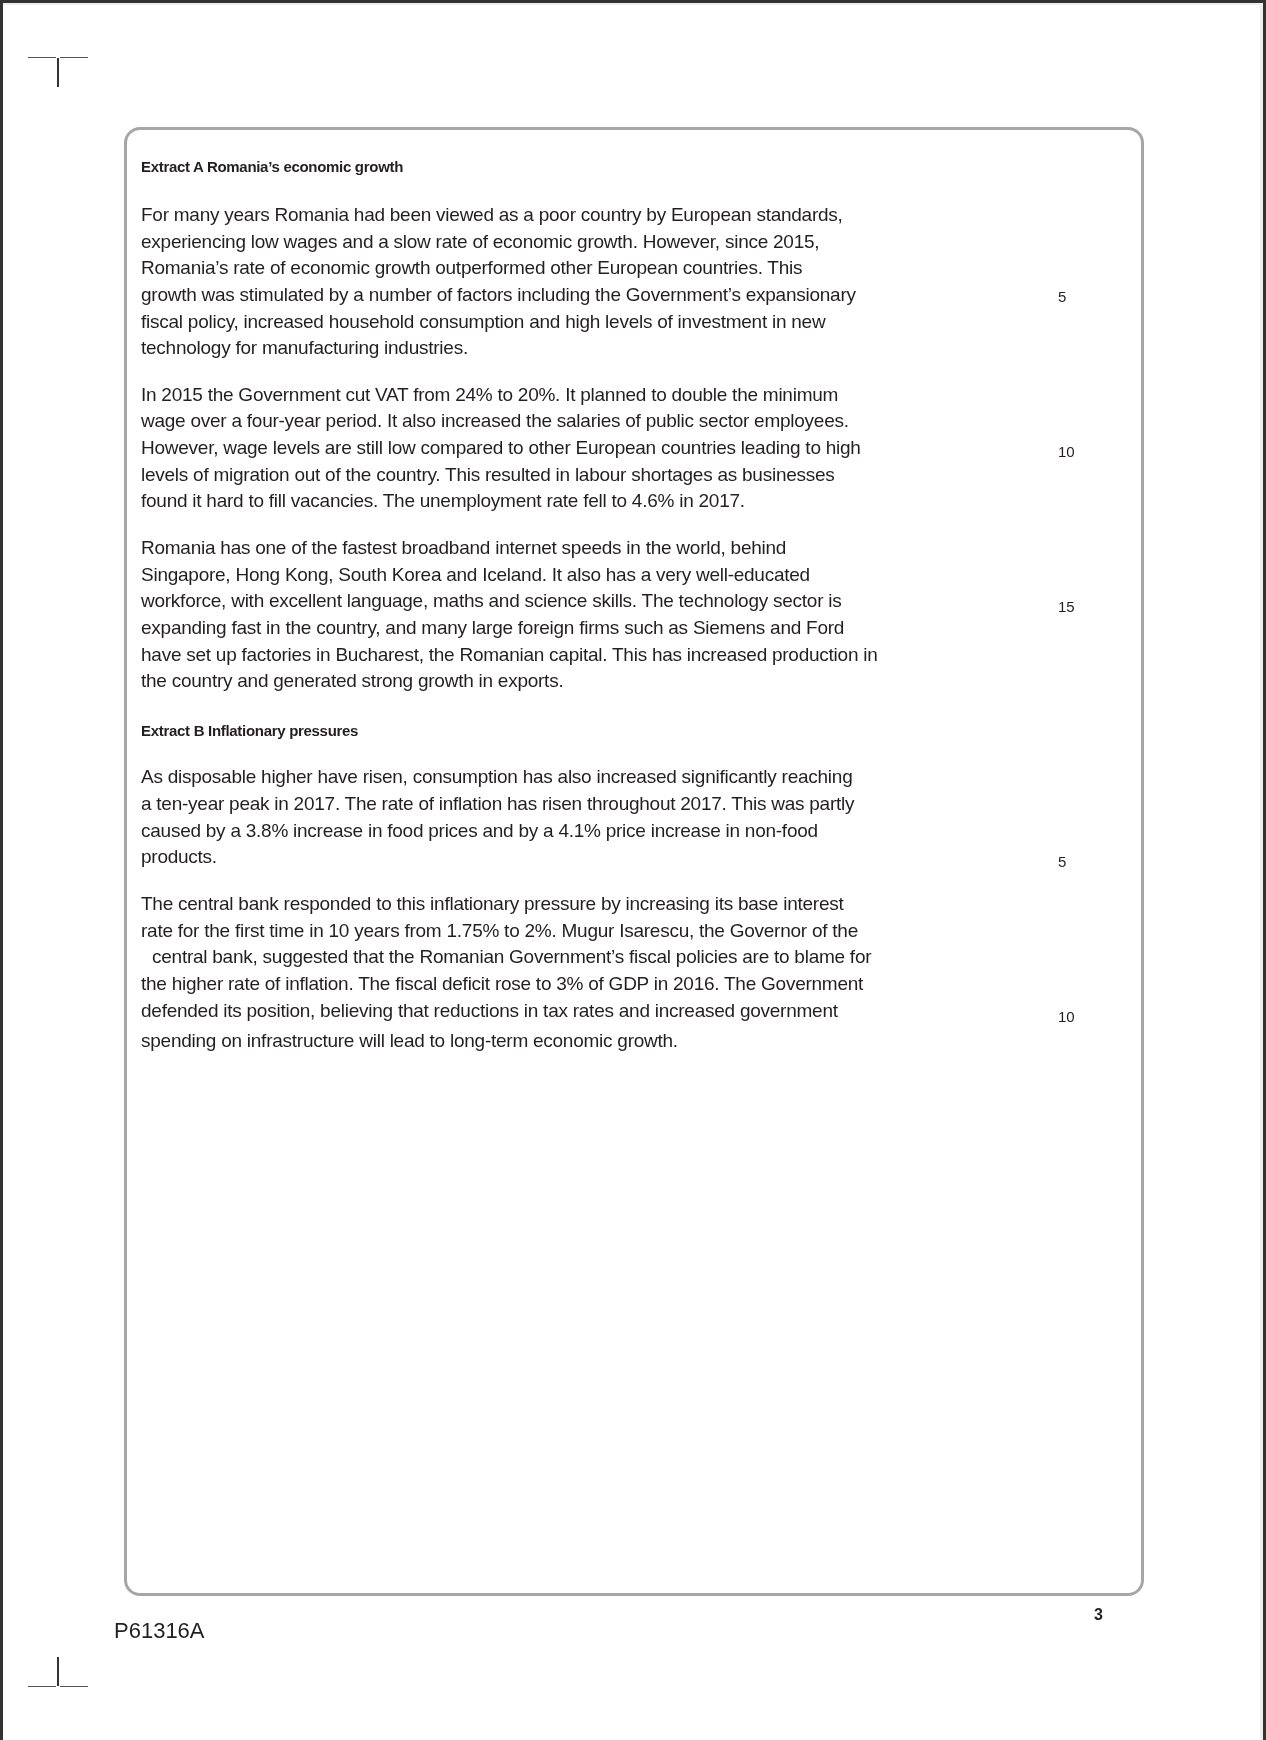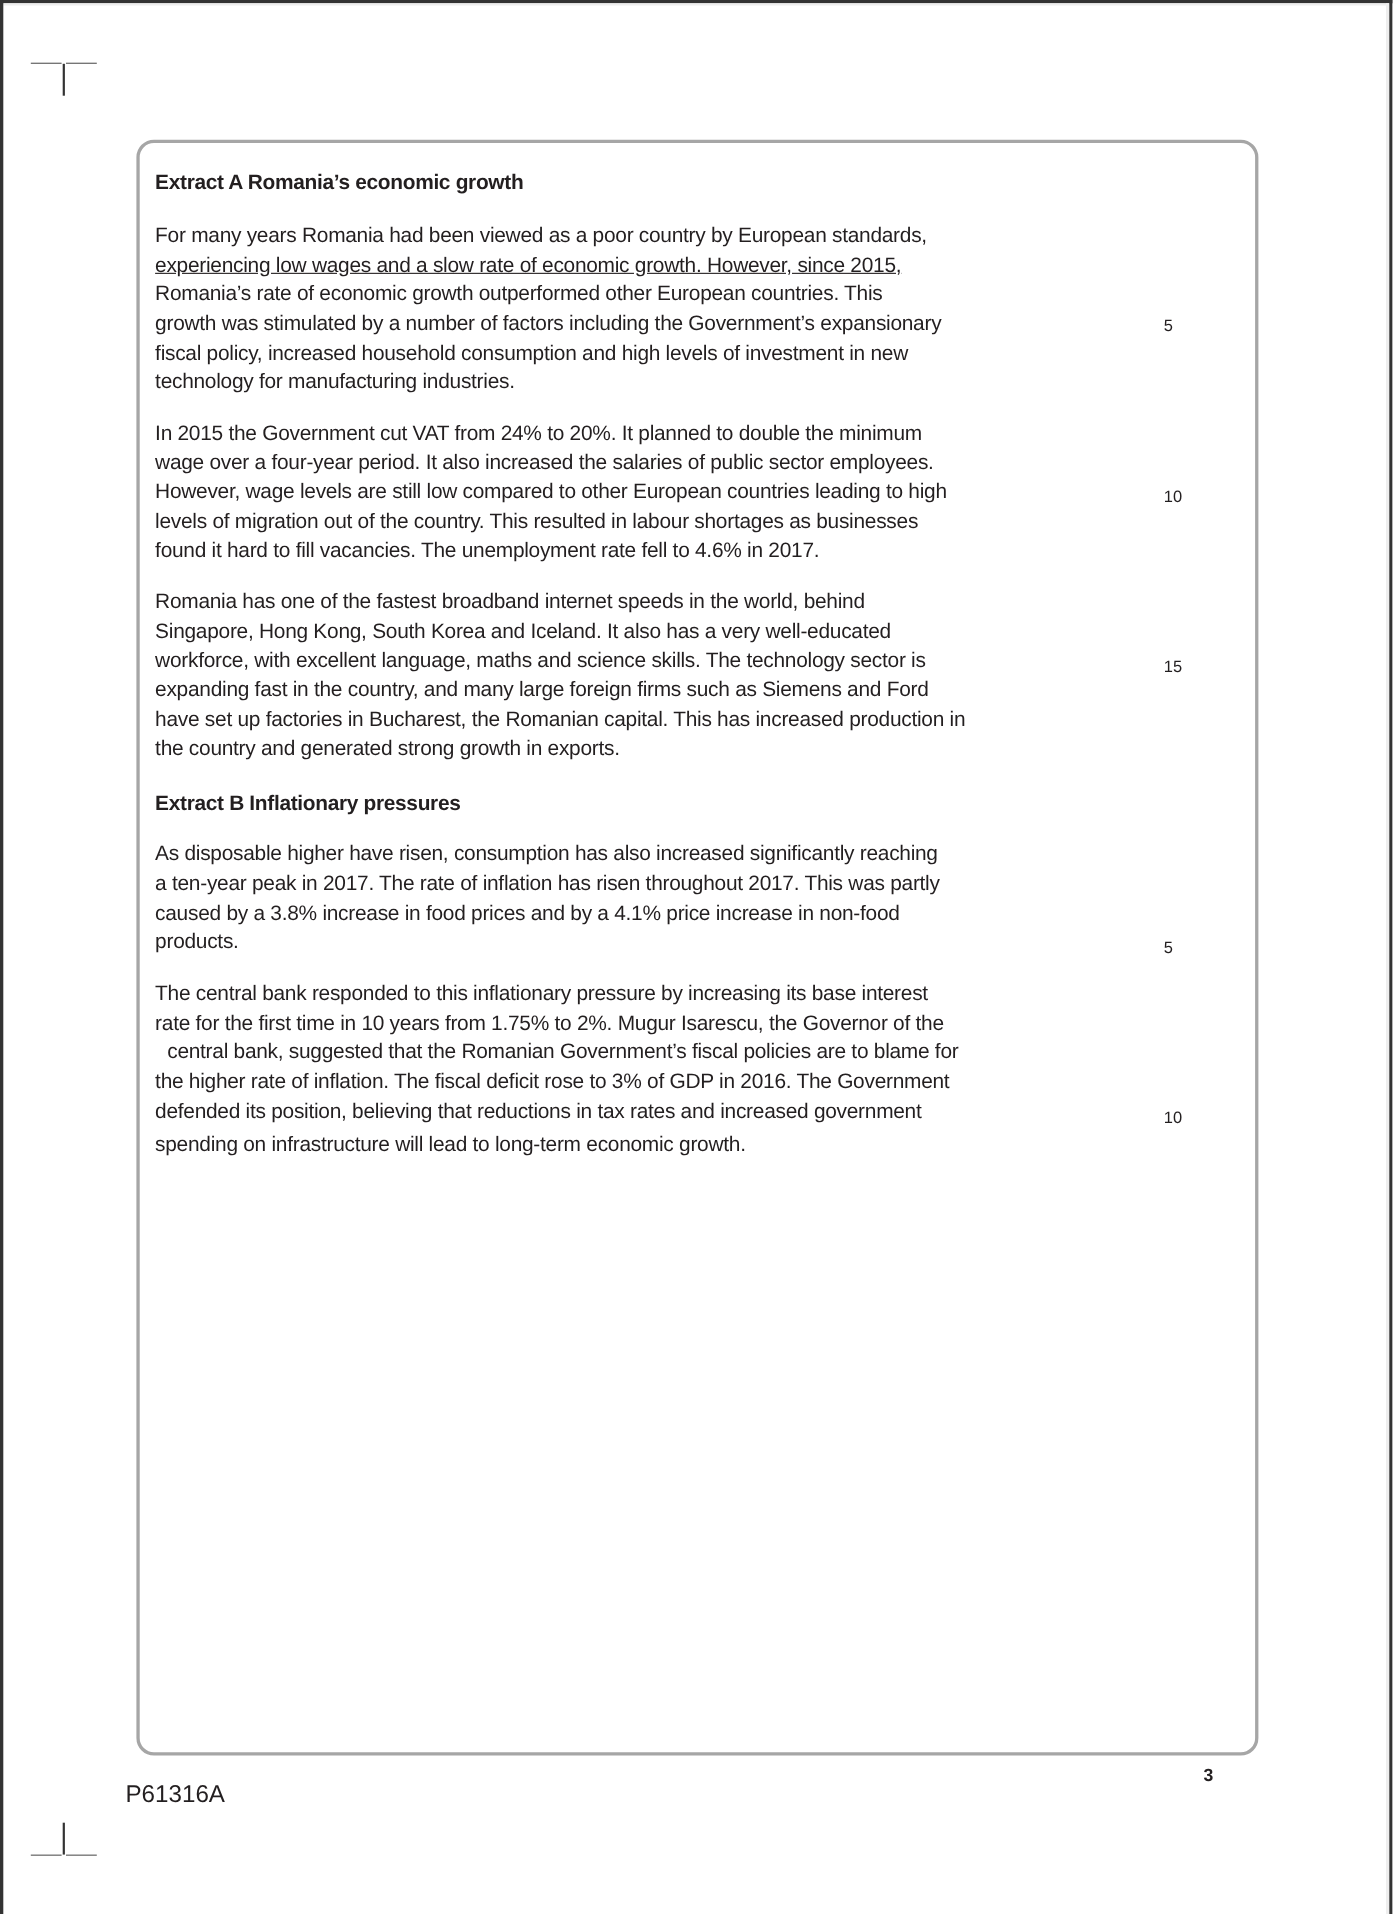--- a/index.html
+++ b/index.html
@@ -24,21 +24,21 @@
     border: 3px solid #a6a6a6; border-radius: 16px;
     box-sizing: content-box;
   }
 
   .line {
     position: absolute; left: 141px;
     font-size: 19px; line-height: 26px; height: 26px;
     white-space: nowrap; letter-spacing: -0.25px;
     transform-origin: left center;
   }
-  .heading { font-weight: bold; font-size: 19px; letter-spacing: -0.3px; }
+  .heading { font-weight: bold; font-size: 15px; letter-spacing: -0.3px; }
   .line-no {
     position: absolute; left: 1058px; width: 30px;
     font-size: 15px; line-height: 26px; height: 26px;
     white-space: nowrap;
   }
   .footer-code { position: absolute; left: 114px; top: 1618px; font-size: 22px; line-height: 26px; }
   .page-number { position: absolute; left: 1094px; top: 1603px; font-size: 16px; font-weight: bold; line-height: 24px; }
 </style>
 </head>
 <body>
@@ -59,21 +59,21 @@
   <div class="crop-h" style="left:60px; top:1686px; width:28px;"></div>
   <div class="crop-v" style="left:57px; top:1657px; height:29px;"></div>
 </div>
 
 <div class="extract-box"></div>
 
 <div class="line heading" style="top:154px;">Extract A Romania’s economic growth</div>
 
 <div>
   <div class="line" style="top:202px;">For many years Romania had been viewed as a poor country by European standards,</div>
-  <div class="line" style="top:229px;text-decoration:underline;">experiencing low wages and a slow rate of economic growth. However, since 2015,</div>
+  <div class="line" style="top:229px;">experiencing low wages and a slow rate of economic growth. However, since 2015,</div>
   <div class="line" style="top:255px;">Romania’s rate of economic growth outperformed other European countries. This</div>
   <div class="line" style="top:282px;">growth was stimulated by a number of factors including the Government’s expansionary</div>
   <div class="line" style="top:309px;">fiscal policy, increased household consumption and high levels of investment in new</div>
   <div class="line" style="top:335px;">technology for manufacturing industries.</div>
 </div>
 <div class="line-no" style="top:284px;">5</div>
 
 <div>
   <div class="line" style="top:382px;">In 2015 the Government cut VAT from 24% to 20%. It planned to double the minimum</div>
   <div class="line" style="top:408px;">wage over a four-year period. It also increased the salaries of public sector employees.</div>

